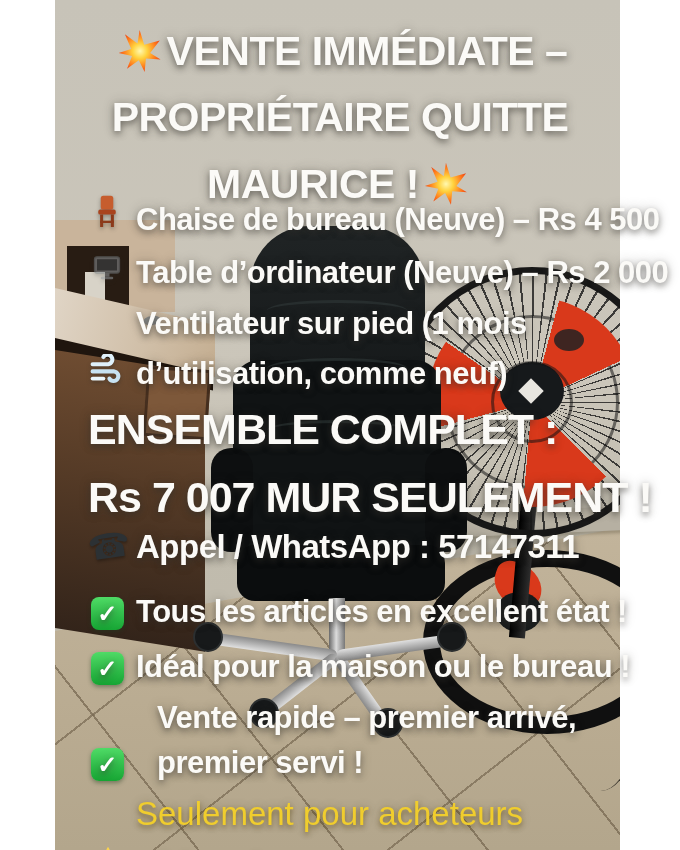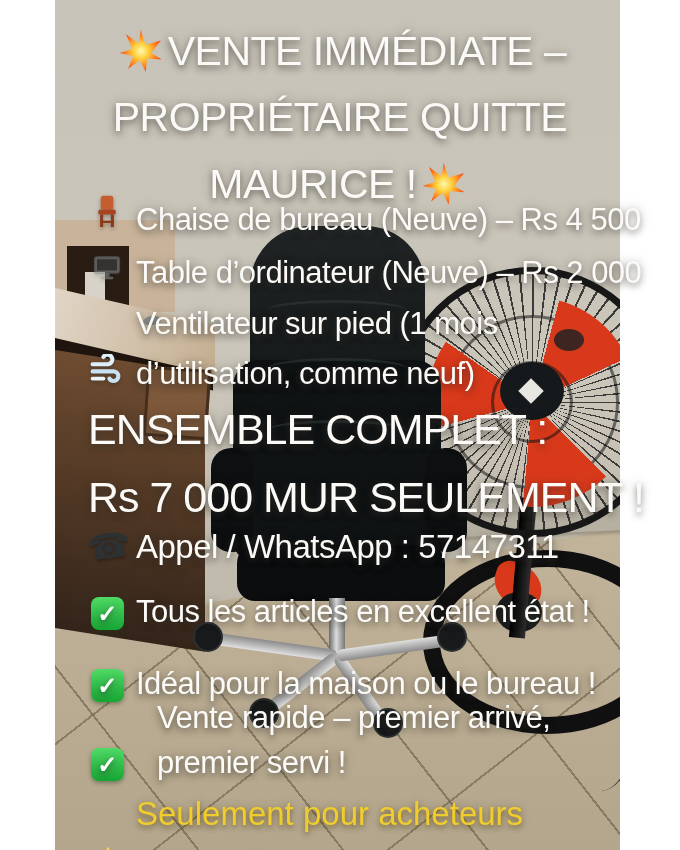--- a/index.html
+++ b/index.html
@@ -79,42 +79,42 @@
   .legC{width:85px;transform:rotate(55deg);}
   .legD{width:115px;transform:rotate(-8deg);}
   .chair-wheel{width:26px;height:26px;border-radius:50%;background:#17191a;border:2px solid #2c2f30;}
   .wheelA{left:138px;top:622px;} .wheelB{left:194px;top:698px;}
   .wheelC{left:318px;top:708px;} .wheelD{left:382px;top:622px;}
 
   
   .overlay{position:absolute;inset:0;z-index:10;}
   .overlay .abs{position:absolute;}
   .txt{
-    color:#fbfaf7;font-weight:400;letter-spacing:-0.5px;
+    color:#fbfaf7;font-weight:700;letter-spacing:-0.5px;
     text-shadow:0 3px 6px rgba(50,48,42,.55), 0 0 12px rgba(50,48,42,.25);
   }
   .header{left:0;right:0;top:18px;text-align:center;font-size:41px;line-height:1.62;}
   .header .line{white-space:nowrap;}
   .boom-icon{
     display:inline-block;width:42px;height:42px;vertical-align:-7px;margin:0 6px;
     background:radial-gradient(circle at 50% 50%, #fff8b0 0%, #ffd23e 25%, #ff7a1c 55%, #e52e12 82%);
     clip-path:polygon(50% 0,61% 35%,98% 25%,75% 55%,100% 70%,65% 68%,62% 100%,48% 72%,20% 92%,32% 62%,0 55%,30% 45%,15% 10%,45% 32%);
   }
   .row{display:flex;align-items:flex-end;}
   .row .icon-box{width:38px;flex:0 0 38px;margin-right:10px;text-align:center;}
   .item-row{left:88px;font-size:31px;line-height:1.6;}
   .item1{top:194px;} .item2{top:248px;} .item3{top:299px;}
   .item-row .label{white-space:nowrap;}
   .item3 .label{white-space:normal;max-width:465px;}
   .bundle{left:88px;top:396px;font-size:43px;line-height:1.58;letter-spacing:-1px;white-space:nowrap;}
   .phone-row{left:88px;top:524px;font-size:33px;line-height:1.3;white-space:nowrap;}
   .phone-icon{font-family:"DejaVu Sans",sans-serif;font-size:34px;color:#2c3134;
     text-shadow:0 2px 3px rgba(0,0,0,.3);display:inline-block;transform:rotate(-8deg);}
   .check-row{left:88px;font-size:31px;line-height:1.45;}
-  .check1{top:590px;} .check2{top:662px;} .check3{top:696px;}
+  .check1{top:590px;} .check2{top:645px;} .check3{top:696px;}
   .check-row .label{white-space:nowrap;}
   .check3 .label{white-space:normal;max-width:460px;margin-left:21px;}
   .check-icon{
     display:inline-block;width:33px;height:33px;border-radius:8px;margin-top:4px;
     background:linear-gradient(180deg,#4fdb66,#17a534);
     box-shadow:0 2px 4px rgba(30,60,30,.45);
     color:#fff;font-size:24px;font-weight:800;line-height:33px;text-align:center;
   }
   .check-icon::before{content:"\2713";}
   .warning-row{left:88px;top:788px;font-size:33px;line-height:1.6;
@@ -226,21 +226,21 @@
           <path d="M3 8 h13 a4 4 0 1 0 -4 -6" fill="none" stroke="#dff0fa" stroke-width="3.4" stroke-linecap="round"></path>
           <path d="M3 14 h18 a4 4 0 1 1 -4 6" fill="none" stroke="#c7e2f2" stroke-width="3.4" stroke-linecap="round"></path>
           <path d="M3 20 h9" fill="none" stroke="#e9f5fb" stroke-width="3.2" stroke-linecap="round"></path>
         </svg>
       </span>
       <span class="label">Ventilateur sur pied (1 mois d’utilisation, comme neuf)</span>
     </div>
 
     <div class="abs bundle txt">
       <div>ENSEMBLE COMPLET :</div>
-      <div>Rs 7 000 MUR SEULEMENT !</div>
+      <div>Rs 7 007 MUR SEULEMENT !</div>
     </div>
 
     <div class="abs row phone-row txt">
       <span class="icon-box"><span class="phone-icon">☎</span></span>
       <span class="label">Appel / WhatsApp : 57147311</span>
     </div>
 
     <div class="abs row check-row check1 txt">
       <span class="icon-box"><span class="check-icon"></span></span>
       <span class="label">Tous les articles en excellent état !</span>

